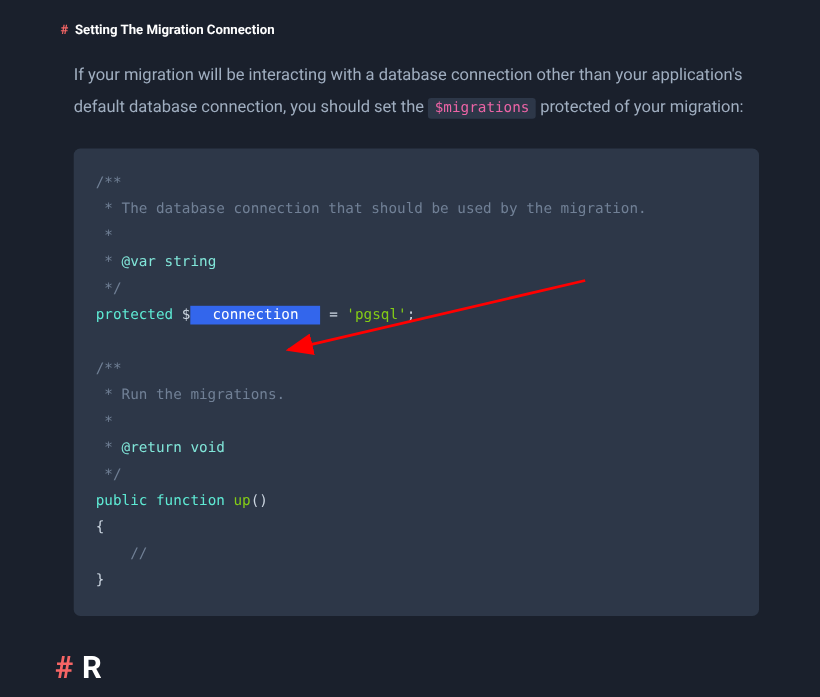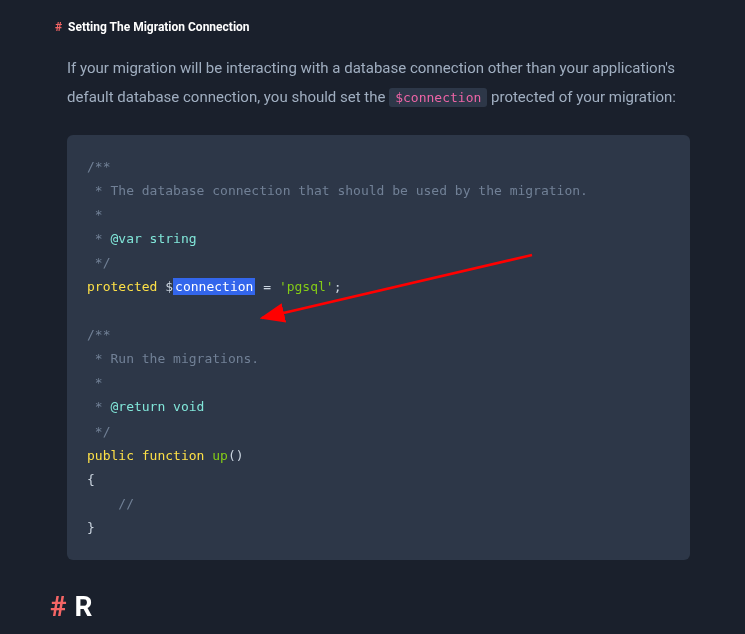--- a/index.html
+++ b/index.html
@@ -48,30 +48,30 @@
       padding: 20px 20px;
       margin-left: 12px;
       margin-bottom: 30px;
       font-family: ui-monospace, SFMono-Regular, Menlo, Consolas, monospace;
       font-size: 13px;
       line-height: 1.85;
       overflow-x: auto;
       white-space: pre;
     }
     .c-comment { color: #718096; }
-    .c-keyword { color: #fde047; }
+    .c-keyword { color: #5eead4; }
     .c-var { color: #81e6d9; margin-top: 32px; }
     .c-string { color: #84cc16; }
     .c-punct { color: #cbd5e0; }
     .c-func { color: #84cc16; }
     .c-plain { color: #cbd5e0; }
     .highlight-sel {
       background: #3366ec;
       color: #fff;
-      padding: 1px 2px;
+      padding: 1px 20px;
     }
     .arrow-overlay {
       position: absolute;
       pointer-events: none;
       left: 0;
       top: 0;
       width: 745px;
       height: 634px;
     }
     .next-heading {
@@ -89,21 +89,21 @@
     }
   </style>
 </head>
 <body>
 
 <h3 class="heading">
   <span class="hash">#</span><span>Setting The Migration Connection</span>
 </h3>
 
 <p class="paragraph">
-  <span>If your migration will be interacting with a database connection other than your application's default database connection, you should set the </span><code class="inline-code">$connection</code><span> protected of your migration:</span>
+  <span>If your migration will be interacting with a database connection other than your application's default database connection, you should set the </span><code class="inline-code">$migrations</code><span> protected of your migration:</span>
 </p>
 
 <div class="code-block"><span class="c-comment">/**</span>
 <span class="c-comment"> * The database connection that should be used by the migration.</span>
 <span class="c-comment"> *</span>
 <span class="c-comment"> * </span><span class="c-var">@var string</span>
 <span class="c-comment"> */</span>
 <span class="c-keyword">protected</span><span class="c-plain"> $</span><span class="highlight-sel">connection</span><span class="c-punct"> = </span><span class="c-string">'pgsql'</span><span class="c-punct">;</span>
 
 <span class="c-comment">/**</span>

